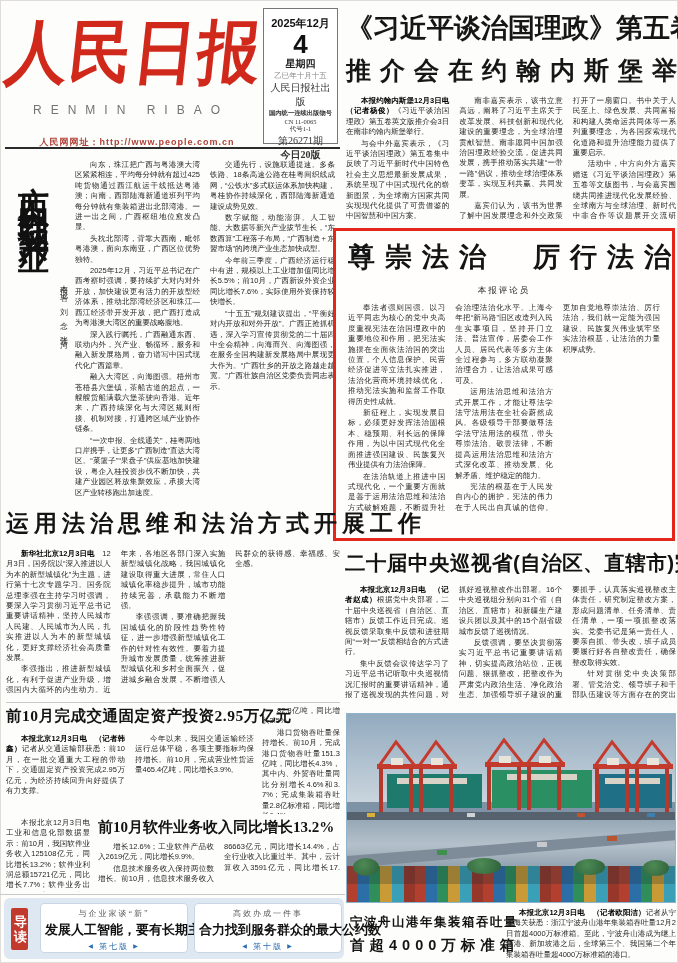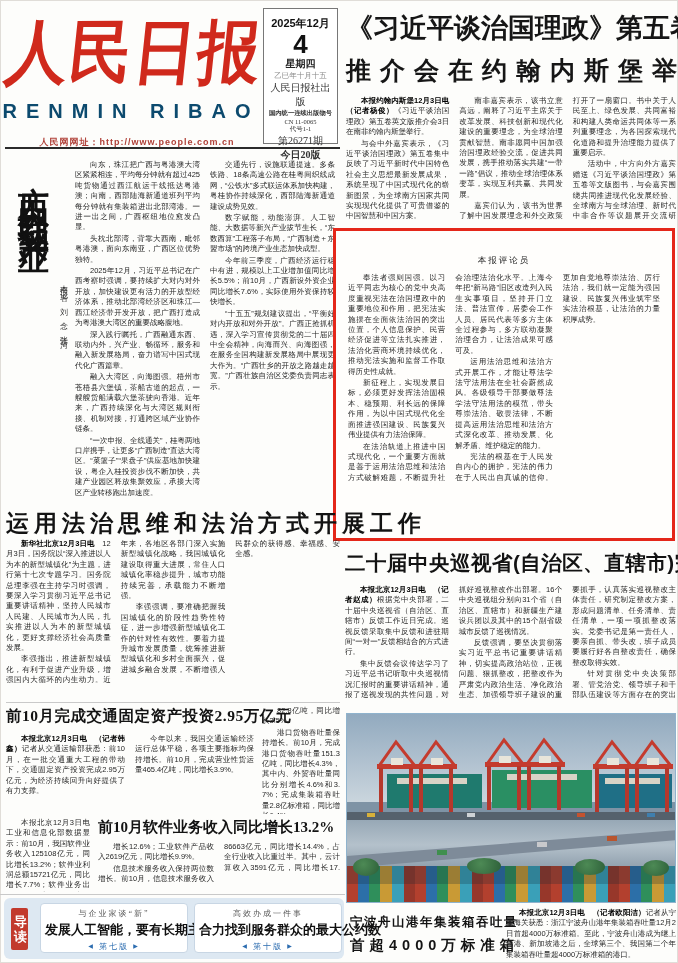--- a/index.html
+++ b/index.html
@@ -5,21 +5,21 @@
   * { margin:0; padding:0; box-sizing:border-box; }
   html,body { background:#c9c9c7; }
   body { font-family:"Liberation Sans", sans-serif; }
   .page { position:relative; width:678px; height:963px; background:#fdfdfb; margin:0 auto;
           overflow:hidden; box-shadow:inset 0 0 0 1px #e0ddd8; }
   .abs { position:absolute; }
   
   .mast-title { font-family:"Liberation Serif", serif; font-weight:900; color:#d0291c;
                 font-size:62px; letter-spacing:2px; transform:skewX(-6deg) scaleY(1.12);
                 white-space:nowrap; }
-  .mast-pinyin { color:#0c4a6e; font-weight:bold; font-size:20px; letter-spacing:9px; }
+  .mast-pinyin { color:#737373; font-weight:normal; font-size:12px; letter-spacing:9px; }
   .mast-site { color:#b04038; font-size:9px; font-weight:bold; letter-spacing:1px; }
   .datebox { border:1px solid #777; background:#fff; text-align:center; padding:7px 2px;
              display:flex; flex-direction:column; justify-content:space-between; }
   .db-ym { font-size:11px; font-weight:bold; color:#111; }
   .db-day { font-size:26px; font-weight:bold; color:#111; line-height:1; }
   .db-wd { font-size:10px; font-weight:bold; color:#222; }
   .db-lunar { font-size:7.5px; color:#8a8a8a; }
   .db-s { font-size:10px; color:#333; font-family:"Liberation Serif", serif; }
   .db-s.bold { font-weight:bold; }
   .rule { background:#2b2b2b; height:2px; }
@@ -35,21 +35,21 @@
   .cols { column-gap:10px; column-fill:auto; overflow:hidden; height:100%; }
   .c2 { column-count:2; } .c3 { column-count:3; }
   p.b { font-size:7.5px; line-height:10.4px; text-align:justify; color:#262626;
         text-indent:15px; margin-bottom:1px; word-break:break-all; }
   p.b b { color:#000; }
   
   .redbox { border:3px solid #e4271a; background:#fffefc; padding:8px 12px 6px; }
   .rb-title { text-align:center; font-size:27px; font-weight:900; color:#141414; letter-spacing:10px; white-space:nowrap; }
   .rb-sub { text-align:center; font-size:15px; font-weight:bold; color:#1a1a1a;
             font-family:"Liberation Serif", serif; margin-top:7px; }
-  .rb-author { text-align:center; font-size:8.5px; color:#222; margin-top:16px; letter-spacing:2px; }
+  .rb-author { text-align:center; font-size:8.5px; color:#222; margin-top:10px; letter-spacing:2px; }
   
   .daodu { background:#dde8f2; border-radius:6px; }
   .dd-tag { background:#c23a2d; color:#fff; font-weight:bold; font-size:13px; width:17px;
             line-height:15px; text-align:center; padding:6px 3px; border-radius:2px; }
   .dd-card { background:#fff; border:1px solid #c8d6e4; border-radius:4px; text-align:center;
              padding:4px 4px 2px; width:148px; height:50px; }
   .dd-kicker { font-size:8px; color:#555; font-family:"Liberation Serif", serif; letter-spacing:2px; }
   .dd-title { font-size:13px; font-weight:900; color:#101010; white-space:nowrap; margin-top:2px; }
   .dd-page { font-size:8px; color:#2d6db0; margin-top:2px; letter-spacing:2px; }
   .dd-page .ar { font-size:6px; vertical-align:1px; }
@@ -122,35 +122,36 @@
           <p class="b">“一次申报、全线通关”，桂粤两地口岸携手，让更多“广西制造”直达大湾区。“菜篮子”“果盘子”供应基地加快建设，粤企入桂投资步伐不断加快，共建产业园区释放集聚效应，承接大湾区产业转移跑出加速度。</p>
           <p class="b">交通先行，设施联通提速。多条铁路、18条高速公路在桂粤间织线成网，“公铁水”多式联运体系加快构建，粤桂协作持续深化，西部陆海新通道建设成势见效。</p>
           <p class="b">数字赋能，动能澎湃。人工智能、大数据等新兴产业拔节生长，“东数西算”工程落子布局，“广西制造＋东盟市场”的跨境产业生态加快成型。</p>
           <p class="b">今年前三季度，广西经济运行稳中有进，规模以上工业增加值同比增长5.5%；前10月，广西新设外资企业同比增长7.6%，实际使用外资保持较快增长。</p>
           <p class="b">“十五五”规划建议提出，“平衡好对内开放和对外开放”。广西正抢抓机遇，深入学习宣传贯彻党的二十届四中全会精神，向海而兴、向海图强，在服务全国构建新发展格局中展现更大作为。“广西壮乡的开放之路越走越宽。”广西壮族自治区党委负责同志表示。</p>
         </div>
     </div>
   </section>
 
   <section class="abs redbox" style="left:333px;top:228px;width:342px;height:313px;">
+    <div class="rb-title">尊崇法治　厉行法治</div>
     <div class="rb-author">本报评论员</div>
     <div class="cols c3" style="height:212px;margin-top:6px;">
       <div>
           <p class="b">奉法者强则国强。以习近平同志为核心的党中央高度重视宪法在治国理政中的重要地位和作用，把宪法实施摆在全面依法治国的突出位置，个人信息保护、民营经济促进等立法扎实推进，法治化营商环境持续优化，推动宪法实施和监督工作取得历史性成就。</p>
           <p class="b">新征程上，实现发展目标，必须更好发挥法治固根本、稳预期、利长远的保障作用，为以中国式现代化全面推进强国建设、民族复兴伟业提供有力法治保障。</p>
           <p class="b">在法治轨道上推进中国式现代化，一个重要方面就是善于运用法治思维和法治方式破解难题，不断提升社会治理法治化水平。上海今年把“新马路”旧区改造列入民生实事项目，坚持开门立法、普法宣传，居委会工作人员、居民代表等多方主体全过程参与，多方联动凝聚治理合力，让法治成果可感可及。</p>
           <p class="b">运用法治思维和法治方式开展工作，才能让尊法学法守法用法在全社会蔚然成风。各级领导干部要做尊法学法守法用法的模范，带头尊崇法治、敬畏法律，不断提高运用法治思维和法治方式深化改革、推动发展、化解矛盾、维护稳定的能力。</p>
           <p class="b">宪法的根基在于人民发自内心的拥护，宪法的伟力在于人民出自真诚的信仰。更加自觉地尊崇法治、厉行法治，我们就一定能为强国建设、民族复兴伟业筑牢坚实法治根基，让法治的力量积厚成势。</p>
         </div>
     </div>
   </section>
 
   <section class="abs" style="left:6px;top:508px;width:334px;height:192px;">
     <div class="h-serif" style="font-size:23px;font-weight:900;letter-spacing:5px;text-align:center;white-space:nowrap;color:#131313;">运用法治思维和法治方式开展工作</div>
-    <div class="cols c3" style="height:150px;">
+    <div class="cols c3" style="height:150px;margin-top:10px;">
       <p class="b"><b>新华社北京12月3日电　</b><span>12月3日，国务院以“深入推进以人为本的新型城镇化”为主题，进行第十七次专题学习。国务院总理李强在主持学习时强调，要深入学习贯彻习近平总书记重要讲话精神，坚持人民城市人民建、人民城市为人民，扎实推进以人为本的新型城镇化，更好支撑经济社会高质量发展。</span></p>
       <div>
           <p class="b">李强指出，推进新型城镇化，有利于促进产业升级，增强国内大循环的内生动力。近年来，各地区各部门深入实施新型城镇化战略，我国城镇化建设取得重大进展，常住人口城镇化率稳步提升，城市功能持续完善，承载能力不断增强。</p>
           <p class="b">李强强调，要准确把握我国城镇化的阶段性趋势性特征，进一步增强新型城镇化工作的针对性有效性。要着力提升城市发展质量，统筹推进新型城镇化和乡村全面振兴，促进城乡融合发展，不断增强人民群众的获得感、幸福感、安全感。</p>
         </div>
     </div>
   </section>
 
   <section class="abs" style="left:345px;top:549px;width:331px;height:160px;">
     <div style="font-size:20.5px;font-weight:900;text-align:center;white-space:nowrap;color:#131313;letter-spacing:0.5px;">二十届中央巡视省(自治区、直辖市)完成反馈</div>

